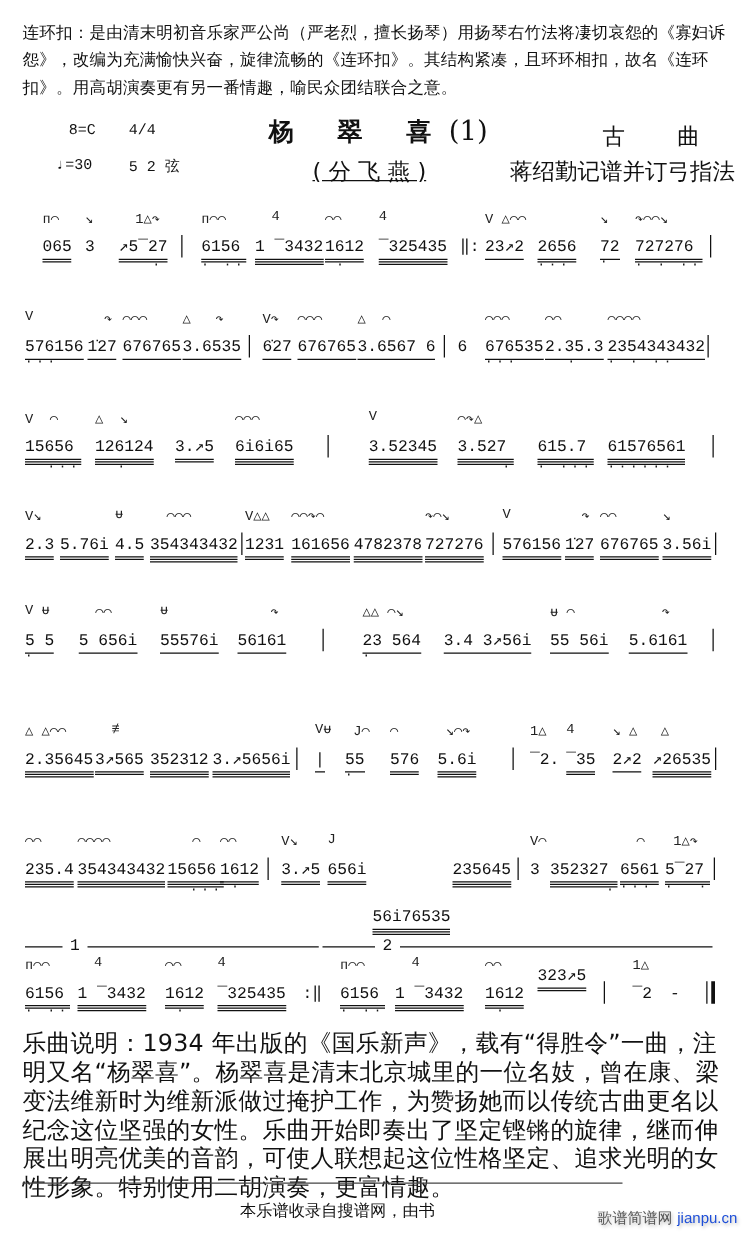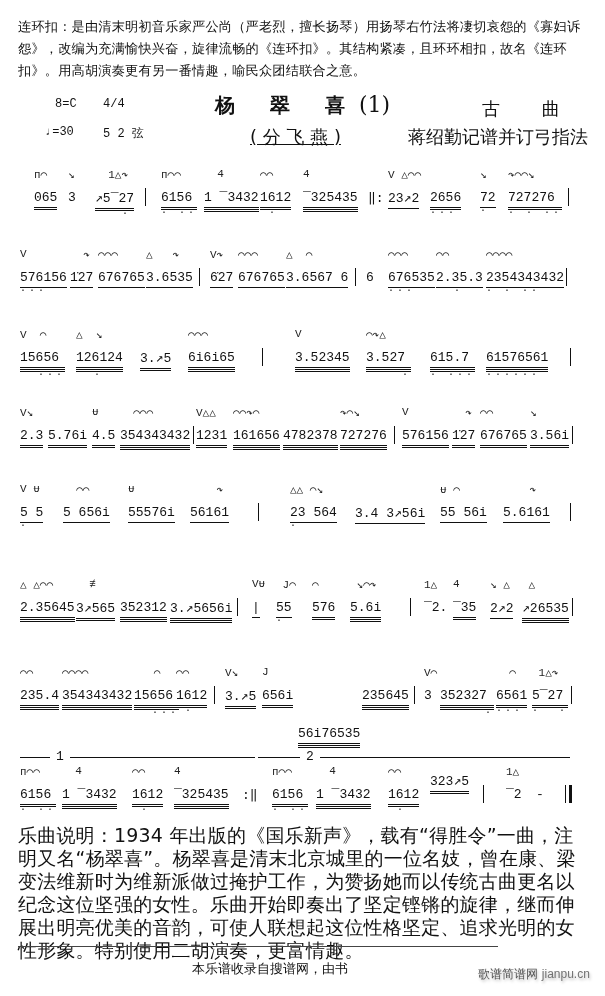--- a/index.html
+++ b/index.html
@@ -18,21 +18,21 @@
   .grp .mk{position:absolute;top:-22px;left:0;font-size:11px;white-space:pre;color:#222;}
   .grp .dots{display:block;font-size:10px;line-height:6px;letter-spacing:3px;}
   .bar{position:absolute;width:1px;height:18px;background:#111;}
   .dbar{position:absolute;height:18px;border-left:3px solid #111;}
   .volta{position:absolute;top:757px;height:8px;border-top:1px solid #111;}
   .volta span{position:absolute;top:-9px;background:#fff;padding:0 6px;font-size:13px;font-family:"Liberation Mono",monospace;}
   .notes{position:absolute;left:18px;top:824px;width:572px;font-size:19px;line-height:23px;letter-spacing:0.2px;}
   .rule{position:absolute;left:18px;top:946px;width:480px;border-top:1px solid #444;}
   .footer{position:absolute;left:192px;top:960px;font-size:13px;}
   .wm{position:absolute;left:478px;top:966px;font-size:12px;color:#555;text-shadow:1px 2px 3px #bbb;}
-  .wm .dom{color:#737373;font-family:"Liberation Sans",sans-serif;}
+  .wm .dom{color:#1d4ed8;font-family:"Liberation Sans",sans-serif;}
 </style>
 </head>
 <body>
 
 <div class="intro">连环扣：是由清末明初音乐家严公尚（严老烈，擅长扬琴）用扬琴右竹法将凄切哀怨的《寡妇诉怨》，改编为充满愉快兴奋，旋律流畅的《连环扣》。其结构紧凑，且环环相扣，故名《连环扣》。用高胡演奏更有另一番情趣，喻民众团结联合之意。</div>
 
 <div class="hdr" style="left:55px;top:97px;">8=C</div>
 <div class="hdr" style="left:103px;top:97px;">4/4</div>
 <div class="title"><span>杨 翠 喜</span><span class="num">(1)</span></div>
 <div class="sub" style="left:482px;top:97px;letter-spacing:18px;">古  曲</div>

